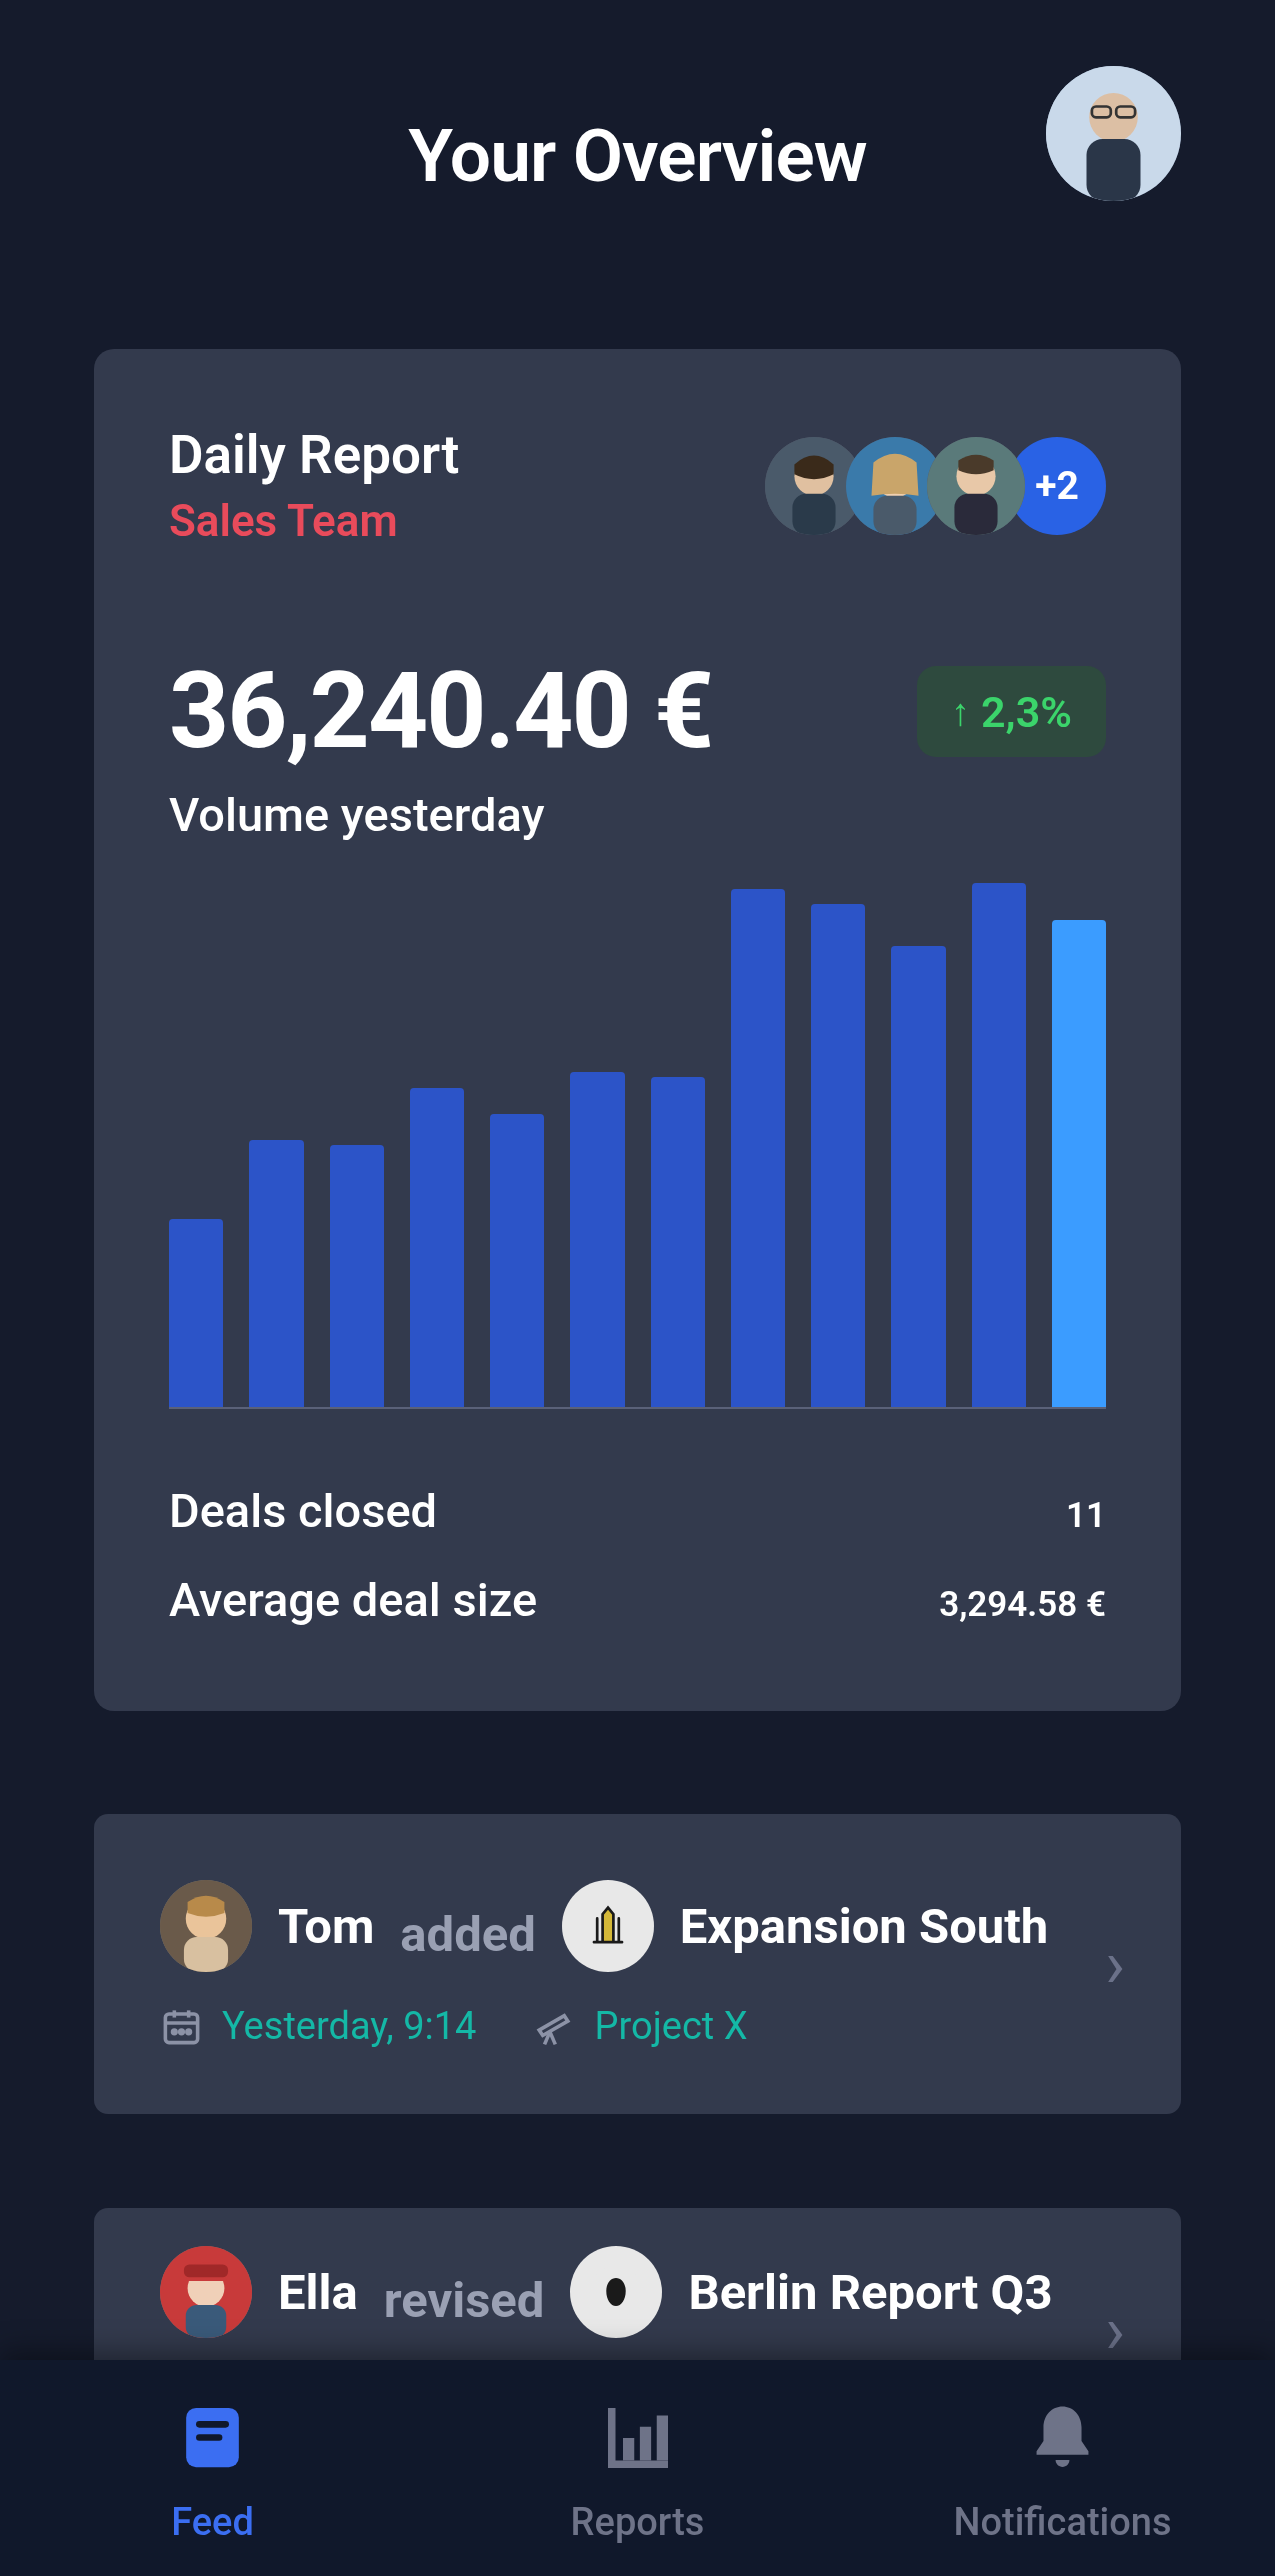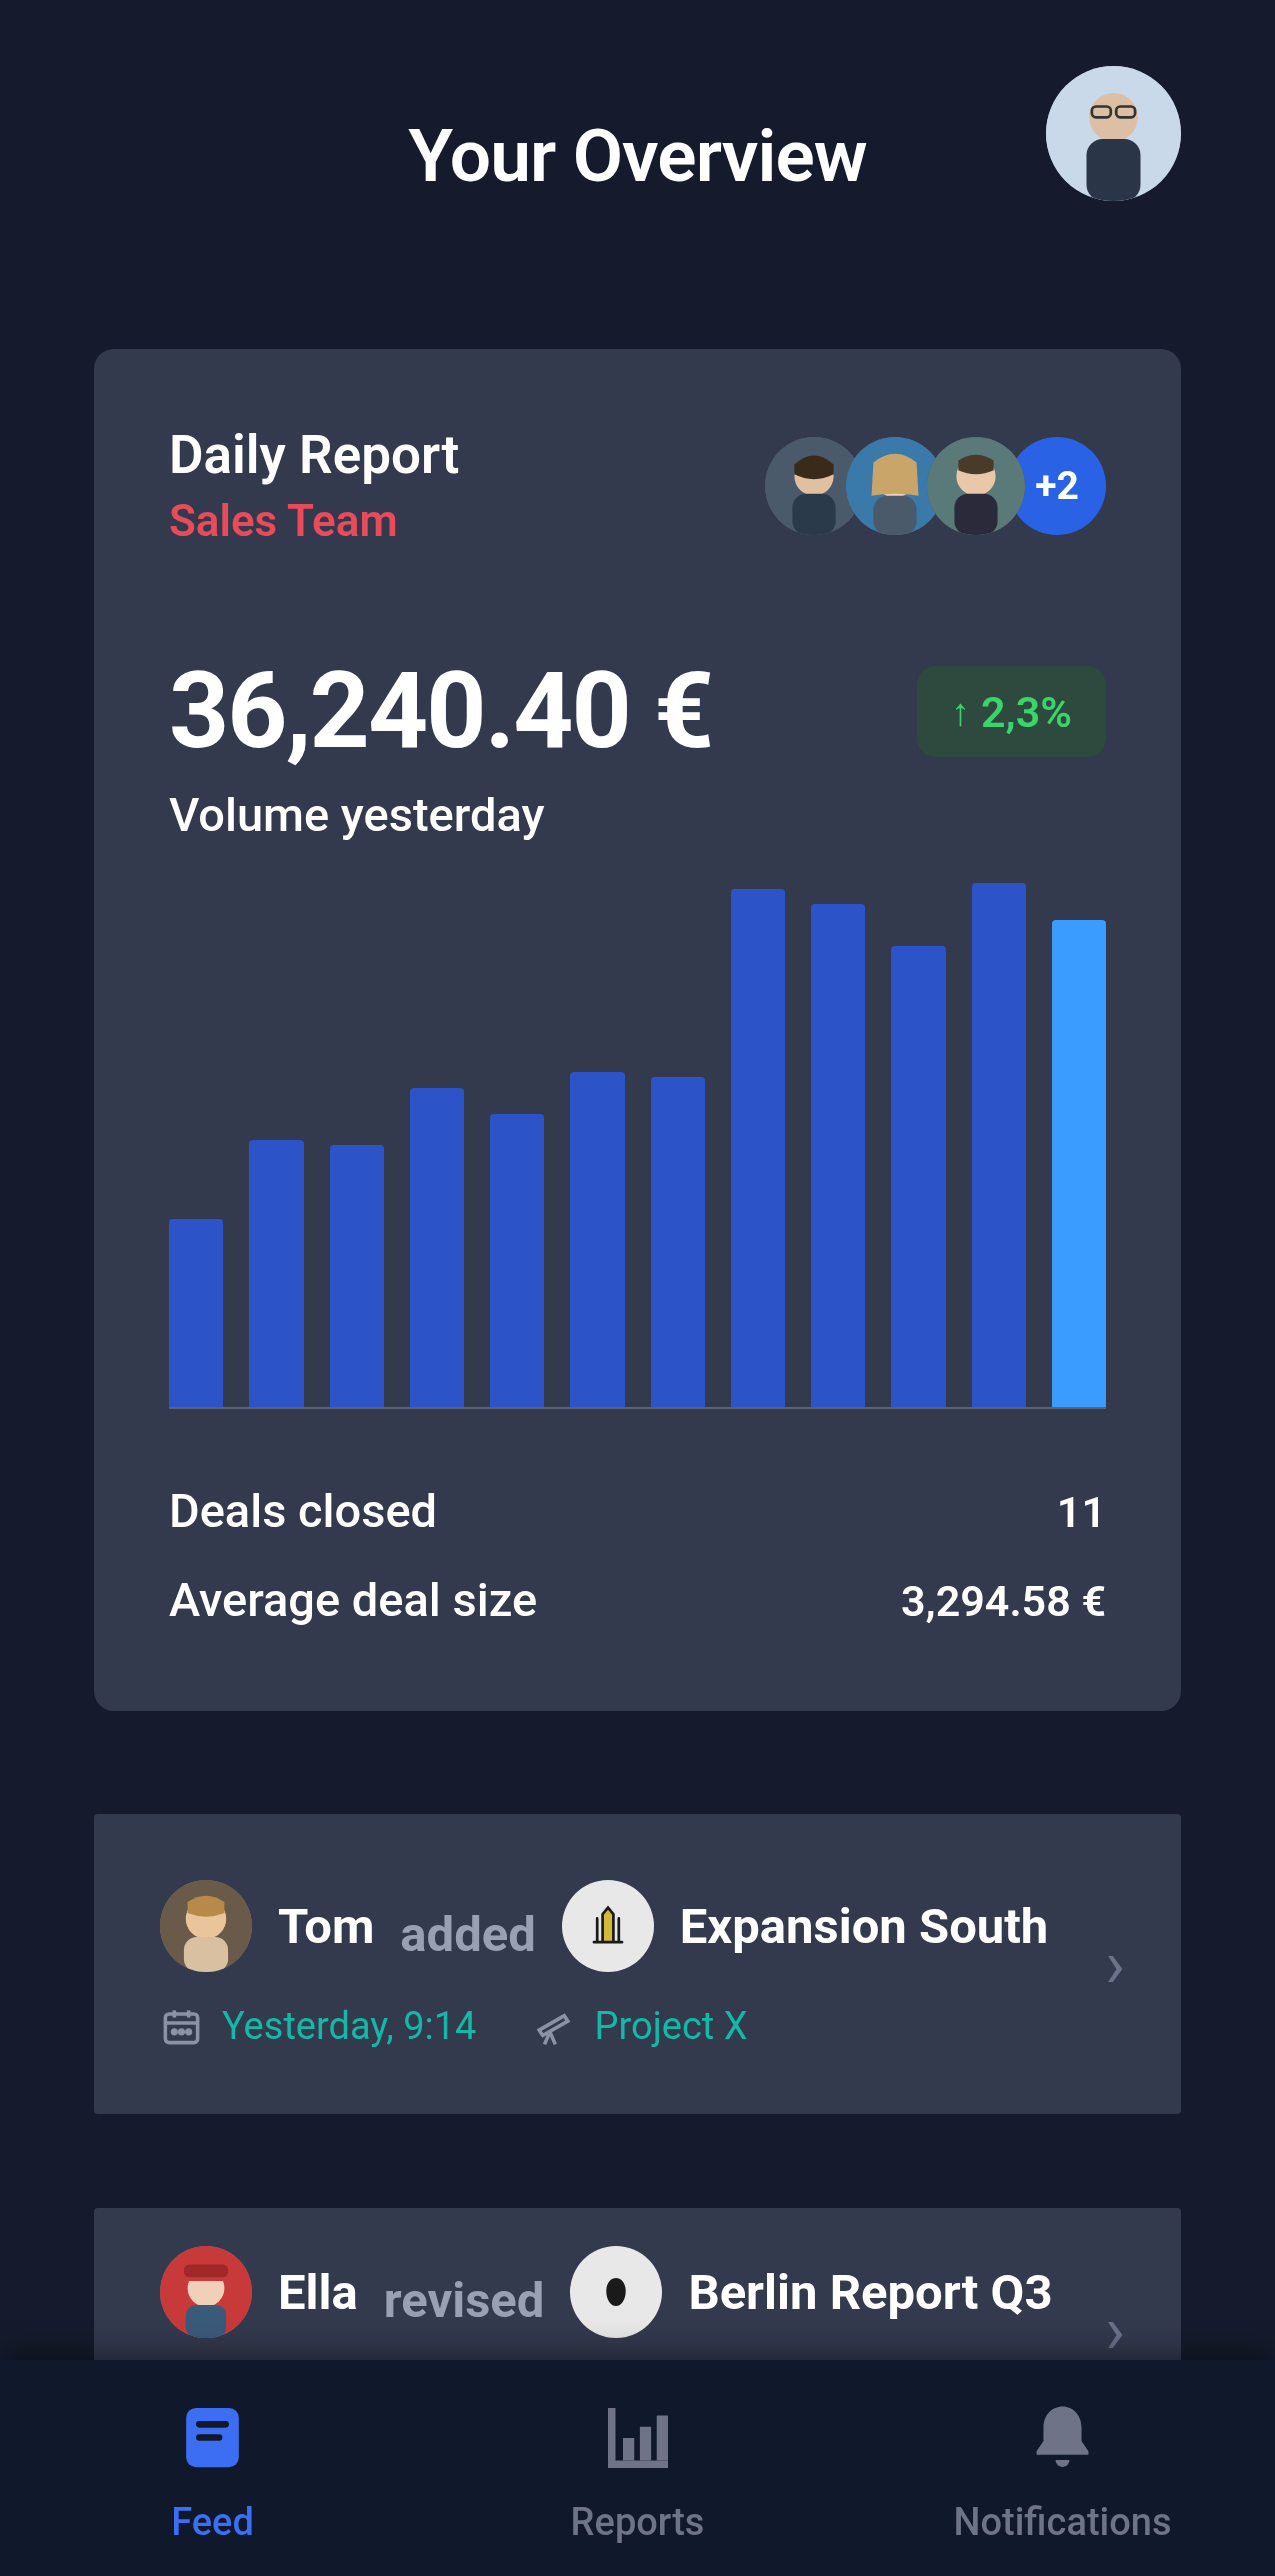--- a/index.html
+++ b/index.html
@@ -150,28 +150,28 @@
   justify-content: space-between;
   align-items: baseline;
   margin-top: 26px;
 }
 .kpi-label {
   font-size: 47px;
   font-weight: 500;
   margin-top: 8px;
 }
 .kpi-value {
-  font-size: 43px;
+  font-size: 35px;
   font-weight: 600;
 }
 
 
 .activity-card {
   background: #333A4D;
-  border-radius: 4px;
+  border-radius: 14px;
   padding: 66px 56px 66px 66px;
   margin-bottom: 94px;
   display: flex;
   align-items: center;
   gap: 28px;
   position: relative;
 }
 .activity-card.partial {
   height: 244px;
   overflow: hidden;

